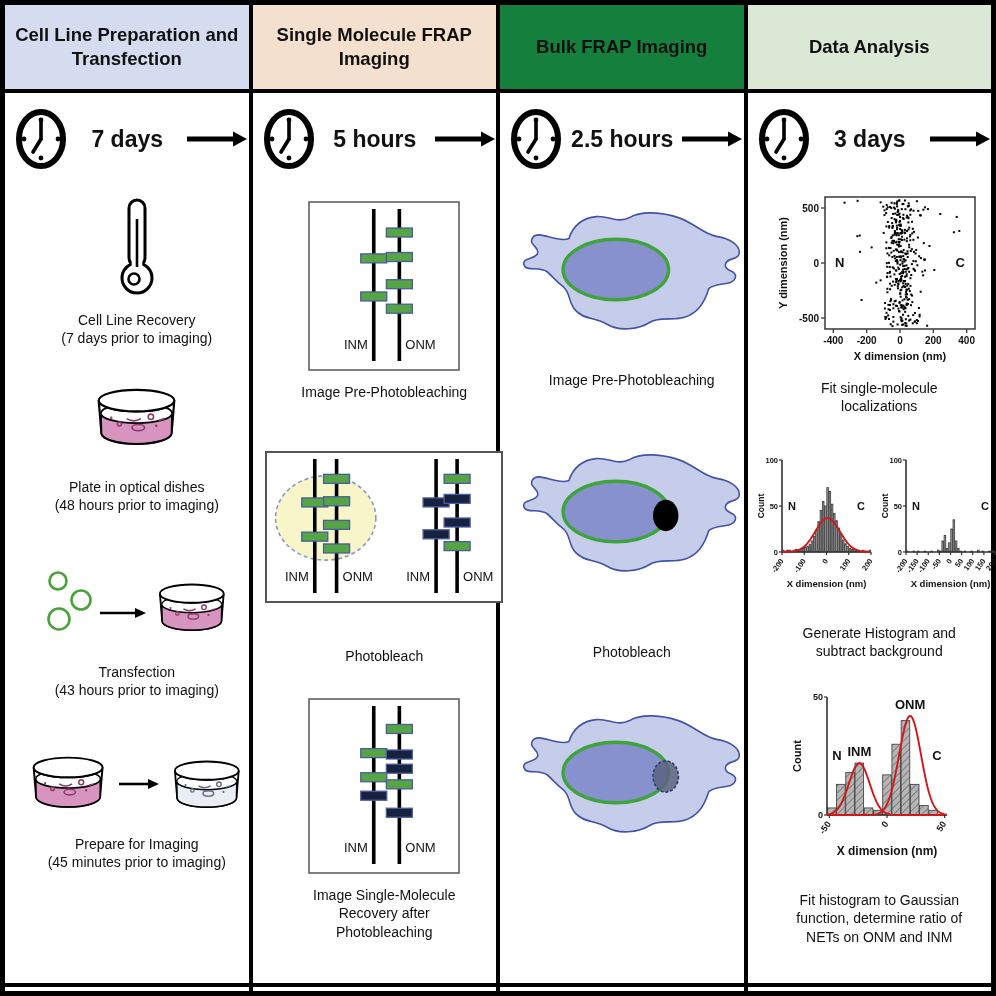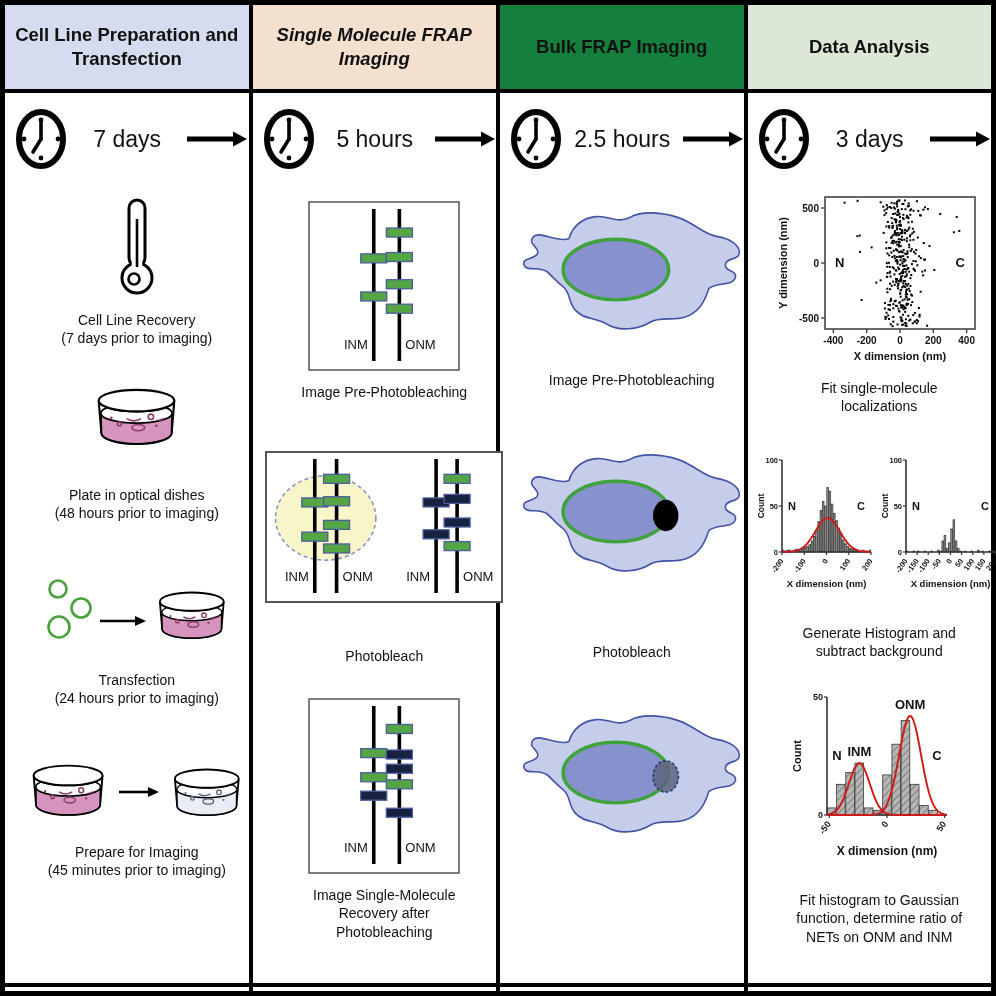--- a/index.html
+++ b/index.html
@@ -2,21 +2,21 @@
 <html style="--pink: #d794be; --pink-dark: #8c3a68; --pale: #e9edf4; --pale-dark: #5d6b80; --green-vesicle: #4ba23c; --marker-green: #55a545; --marker-navy: #16223f; --marker-edge: #4c5c9e; --yellow-spot: #f8f6c9; --yellow-edge: #8b97c6; --cell-body: #c6cdea; --cell-edge: #4253a5; --nucleus: #8791cd; --nucleus-edge: #3fa33c; --recovery-gray: #5c6480; --curve-red: #d01818; --bar-gray: #9b9b9b;"><head>
 <meta charset="utf-8">
 <style>
   html,body{margin:0;padding:0;background:#fff;font-family:"Liberation Sans",sans-serif;color:#111;}
   .wrap{position:relative;width:996px;height:996px;box-sizing:border-box;border:5px solid #000;display:flex;background:#fff;}
   .col{flex:1 1 0;min-width:0;border-right:4px solid #000;display:flex;flex-direction:column;}
   .col:last-child{border-right:none;justify-content:flex-end;}
   .header{height:84px;flex:0 0 84px;border-bottom:4px solid #000;display:flex;align-items:center;justify-content:center;
           text-align:center;font-weight:bold;font-size:18.5px;line-height:1.3;padding:0 4px;}
   .clockrow{height:80px;flex:0 0 80px;display:flex;align-items:center;justify-content:space-between;padding:6px 1px 0 10px;}
-  .time{font-weight:normal;font-size:23px;white-space:nowrap;margin:0 1px;}
+  .time{font-weight:bold;font-size:23px;white-space:nowrap;margin:0 1px;}
   .steps{display:flex;flex-direction:column;align-items:center;flex:1;padding-left:20px;}
   .cap{white-space:pre-line;text-align:center;font-size:14px;line-height:1.32;}
   .fig{line-height:0;}
   .histrow{display:flex;flex-direction:row;align-items:flex-start;gap:4px;}
   .bottom-rule{position:absolute;left:0;right:0;top:978px;height:4px;background:#000;z-index:4;}
 </style>
 </head>
 <body>
 
 <div class="wrap">
@@ -58,21 +58,21 @@
               <ellipse cx="55" cy="14" rx="42" ry="12" fill="#fff" stroke="#000" stroke-width="2.4"></ellipse>
               <path d="M44,34 q8,5 16,0" fill="none" stroke="var(--pink-dark)" stroke-width="1.8"></path>
               <circle cx="71" cy="32" r="3" fill="none" stroke="var(--pink-dark)" stroke-width="1.8"></circle>
               <circle cx="36" cy="40" r="2.2" fill="none" stroke="var(--pink-dark)" stroke-width="1.8"></circle>
               <ellipse cx="57" cy="44" rx="7" ry="3.5" fill="none" stroke="var(--pink-dark)" stroke-width="1.8"></ellipse>
               <circle cx="77" cy="42" r="1.4" fill="var(--pink-dark)"></circle>
               <circle cx="27" cy="33" r="1.4" fill="var(--pink-dark)"></circle>
               <line x1="80" y1="36" x2="86" y2="34" stroke="var(--pink-dark)" stroke-width="1.8"></line>
             </g>
           </svg></div>
-      <div class="cap" style="margin-top:36px">Plate in optical dishes
+      <div class="cap" style="margin-top:28px">Plate in optical dishes
 (48 hours prior to imaging)</div>
       <div class="fig" id="fig-transfection" style="margin-top:46px"><svg width="190" height="88" viewBox="0 0 190 88">
             <circle cx="16" cy="20" r="8.5" fill="#fff" stroke="var(--green-vesicle)" stroke-width="2.6"></circle>
             <circle cx="39" cy="39" r="9.5" fill="#fff" stroke="var(--green-vesicle)" stroke-width="2.6"></circle>
             <circle cx="17" cy="58" r="10.5" fill="#fff" stroke="var(--green-vesicle)" stroke-width="2.6"></circle>
             <line x1="58" y1="52" x2="94" y2="52" stroke="#000" stroke-width="2.6"></line>
             <polygon points="93,47 104,52 93,57" fill="#000"></polygon>
             <g transform="translate(108,22) scale(0.76)">
               <path d="M13,14 A42,12 0 0 0 97,14 L94,50 A39,12 0 0 1 16,50 Z" fill="#fff" stroke="#000" stroke-width="2.4"></path>
               <path d="M15.5,28 A39.5,11 0 0 0 94.5,28 L94,50 A39,12 0 0 1 16,50 Z" fill="var(--pink)" stroke="#000" stroke-width="2"></path>
@@ -81,21 +81,21 @@
               <path d="M44,34 q8,5 16,0" fill="none" stroke="var(--pink-dark)" stroke-width="1.8"></path>
               <circle cx="71" cy="32" r="3" fill="none" stroke="var(--pink-dark)" stroke-width="1.8"></circle>
               <circle cx="36" cy="40" r="2.2" fill="none" stroke="var(--pink-dark)" stroke-width="1.8"></circle>
               <ellipse cx="57" cy="44" rx="7" ry="3.5" fill="none" stroke="var(--pink-dark)" stroke-width="1.8"></ellipse>
               <circle cx="77" cy="42" r="1.4" fill="var(--pink-dark)"></circle>
               <circle cx="27" cy="33" r="1.4" fill="var(--pink-dark)"></circle>
               <line x1="80" y1="36" x2="86" y2="34" stroke="var(--pink-dark)" stroke-width="1.8"></line>
             </g>
           </svg></div>
       <div class="cap" style="margin-top:14px">Transfection
-(24 hours prior to imaging)</div>
+(43 hours prior to imaging)</div>
       <div class="fig" id="fig-dishpair" style="margin-top:54px"><svg width="228" height="66" viewBox="0 0 228 66">
             <g transform="translate(0,2) scale(0.82)">
               <path d="M13,14 A42,12 0 0 0 97,14 L94,50 A39,12 0 0 1 16,50 Z" fill="#fff" stroke="#000" stroke-width="2.4"></path>
               <path d="M15.5,28 A39.5,11 0 0 0 94.5,28 L94,50 A39,12 0 0 1 16,50 Z" fill="var(--pink)" stroke="#000" stroke-width="2"></path>
               <path d="M15.5,28 A39.5,11 0 0 1 94.5,28" fill="none" stroke="#000" stroke-width="2"></path>
               <ellipse cx="55" cy="14" rx="42" ry="12" fill="#fff" stroke="#000" stroke-width="2.4"></ellipse>
               <path d="M44,34 q8,5 16,0" fill="none" stroke="var(--pink-dark)" stroke-width="1.8"></path>
               <circle cx="71" cy="32" r="3" fill="none" stroke="var(--pink-dark)" stroke-width="1.8"></circle>
               <circle cx="36" cy="40" r="2.2" fill="none" stroke="var(--pink-dark)" stroke-width="1.8"></circle>
               <ellipse cx="57" cy="44" rx="7" ry="3.5" fill="none" stroke="var(--pink-dark)" stroke-width="1.8"></ellipse>
@@ -118,21 +118,21 @@
               <circle cx="27" cy="33" r="1.4" fill="var(--pale-dark)"></circle>
               <line x1="80" y1="36" x2="86" y2="34" stroke="var(--pale-dark)" stroke-width="1.8"></line>
             </g>
           </svg></div>
       <div class="cap" style="margin-top:15px">Prepare for Imaging
 (45 minutes prior to imaging)</div>
     </div>
   </div>
 
   <div class="col">
-    <div class="header" style="background: rgb(243, 224, 207); font-style: italic;">Single Molecule FRAP Imaging</div>
+    <div class="header" style="background: rgb(243, 224, 207);">Single Molecule FRAP Imaging</div>
     <div class="clockrow">
       <span class="fig clockbox"><svg width="52" height="62" viewBox="0 0 52 62">
             <ellipse cx="26" cy="31" rx="22" ry="27" fill="#fff" stroke="#000" stroke-width="6"></ellipse>
             <circle cx="26" cy="12" r="2.4" fill="#000"></circle>
             <circle cx="43" cy="31" r="2.4" fill="#000"></circle>
             <circle cx="26" cy="50" r="2.4" fill="#000"></circle>
             <circle cx="9" cy="31" r="2.4" fill="#000"></circle>
             <line x1="26" y1="31" x2="26" y2="13" stroke="#000" stroke-width="3.6" stroke-linecap="round"></line>
             <line x1="26" y1="31" x2="18" y2="44" stroke="#000" stroke-width="3.6" stroke-linecap="round"></line>
           </svg></span>

